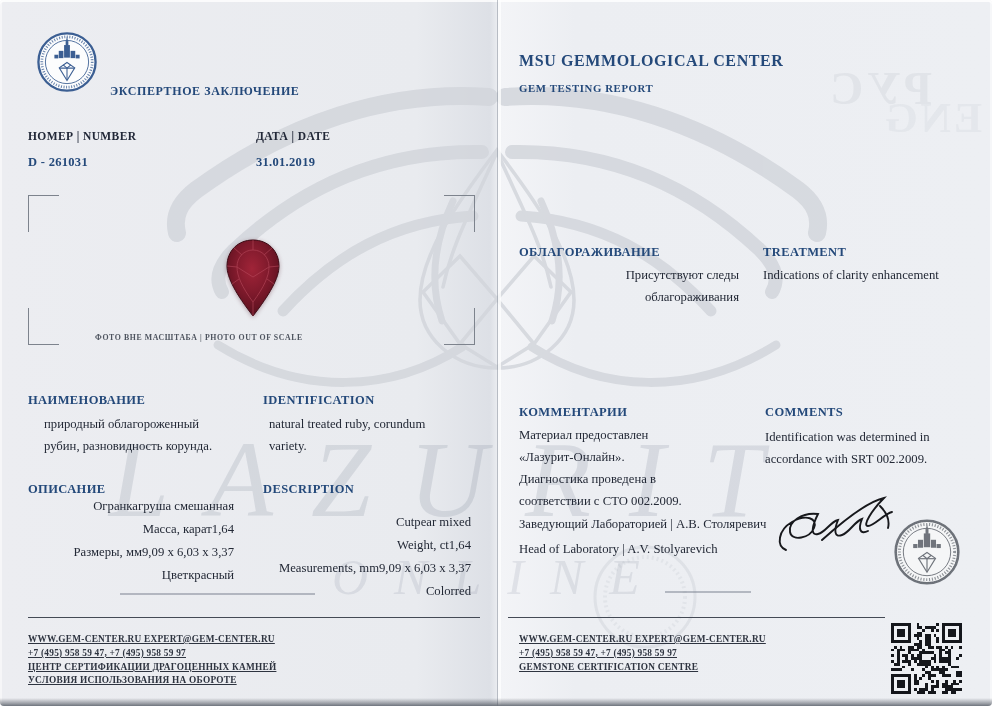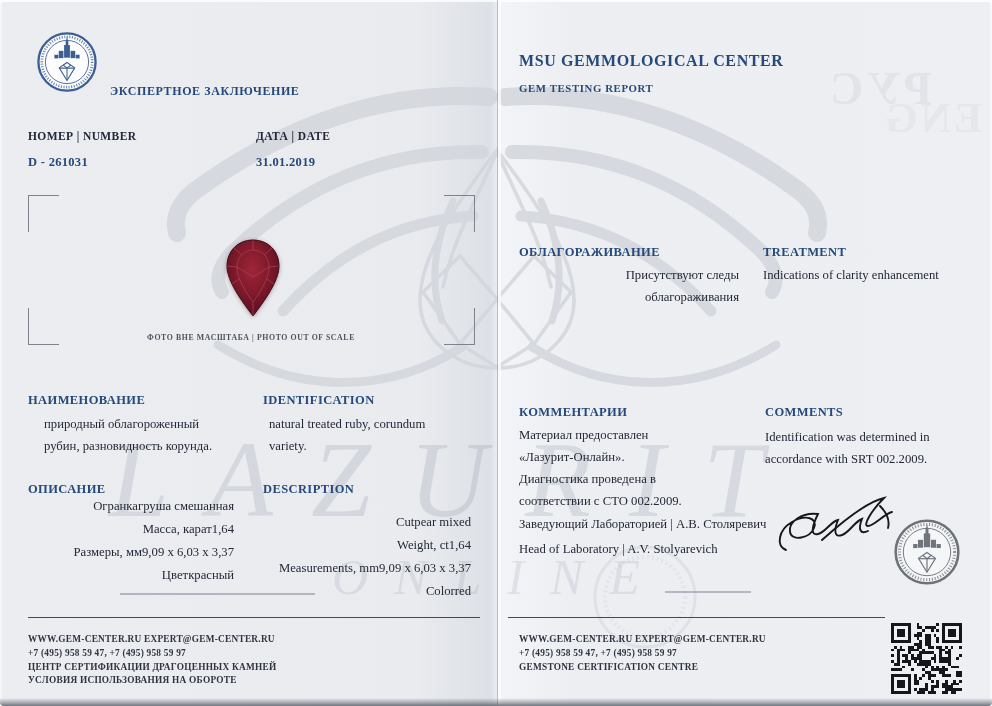--- a/index.html
+++ b/index.html
@@ -14,22 +14,22 @@
   .h-org{font-size:17px;font-weight:bold;letter-spacing:.6px;color:#24497a;}
   .h-org-sub{font-size:12px;font-weight:bold;letter-spacing:.6px;color:#24497a;}
   .h-sec{font-size:12.5px;font-weight:bold;letter-spacing:.4px;color:#24497a;}
   .lbl{font-size:11.5px;font-weight:bold;letter-spacing:.4px;color:#222838;}
   .val{font-size:12.5px;font-weight:bold;color:#24497a;letter-spacing:.3px;}
   .body-txt{font-size:12.7px;color:#232936;line-height:22px;}
   .ml{white-space:pre-line;}
   .spec-table{display:block;}
   .spec-row{display:flex;justify-content:flex-end;align-items:baseline;height:23px;font-size:12.7px;color:#232936;}
   .spec-row .cell-value{text-align:right;}
-  .caption{font-size:7.8px;font-weight:bold;letter-spacing:.6px;color:#4d535e;text-align:center;}
-  .footer-block{font-size:9.3px;font-weight:bold;letter-spacing:.25px;color:#2e3440;line-height:13.8px;}
+  .caption{font-size:7.8px;font-weight:bold;letter-spacing:.6px;color:#4d535e;}
+  .footer-block{font-size:9.3px;font-weight:bold;letter-spacing:.25px;color:#2e3440;line-height:13.8px;text-decoration:underline;}
   .rule{background:#444a55;height:1px;}
   .wm-dash{background:rgba(110,118,132,.45);height:1.5px;}
   .corner{position:absolute;border-color:#7d838d;border-style:solid;width:30px;height:36px;}
   .c-tl{border-width:1.5px 0 0 1.5px;}
   .c-bl{border-width:0 0 1.5px 1.5px;}
   .c-tr{border-width:1.5px 1.5px 0 0;}
   .c-br{border-width:0 1.5px 1.5px 0;}
   .wm-word{color:rgba(100,112,128,.16);font-weight:normal;font-style:italic;}
   .ghost{color:rgba(125,136,152,.10);font-weight:bold;transform:scaleX(-1);}
   .fold-line{position:absolute;top:0;bottom:0;width:1px;left:497px;background:rgba(140,147,158,.55);}

